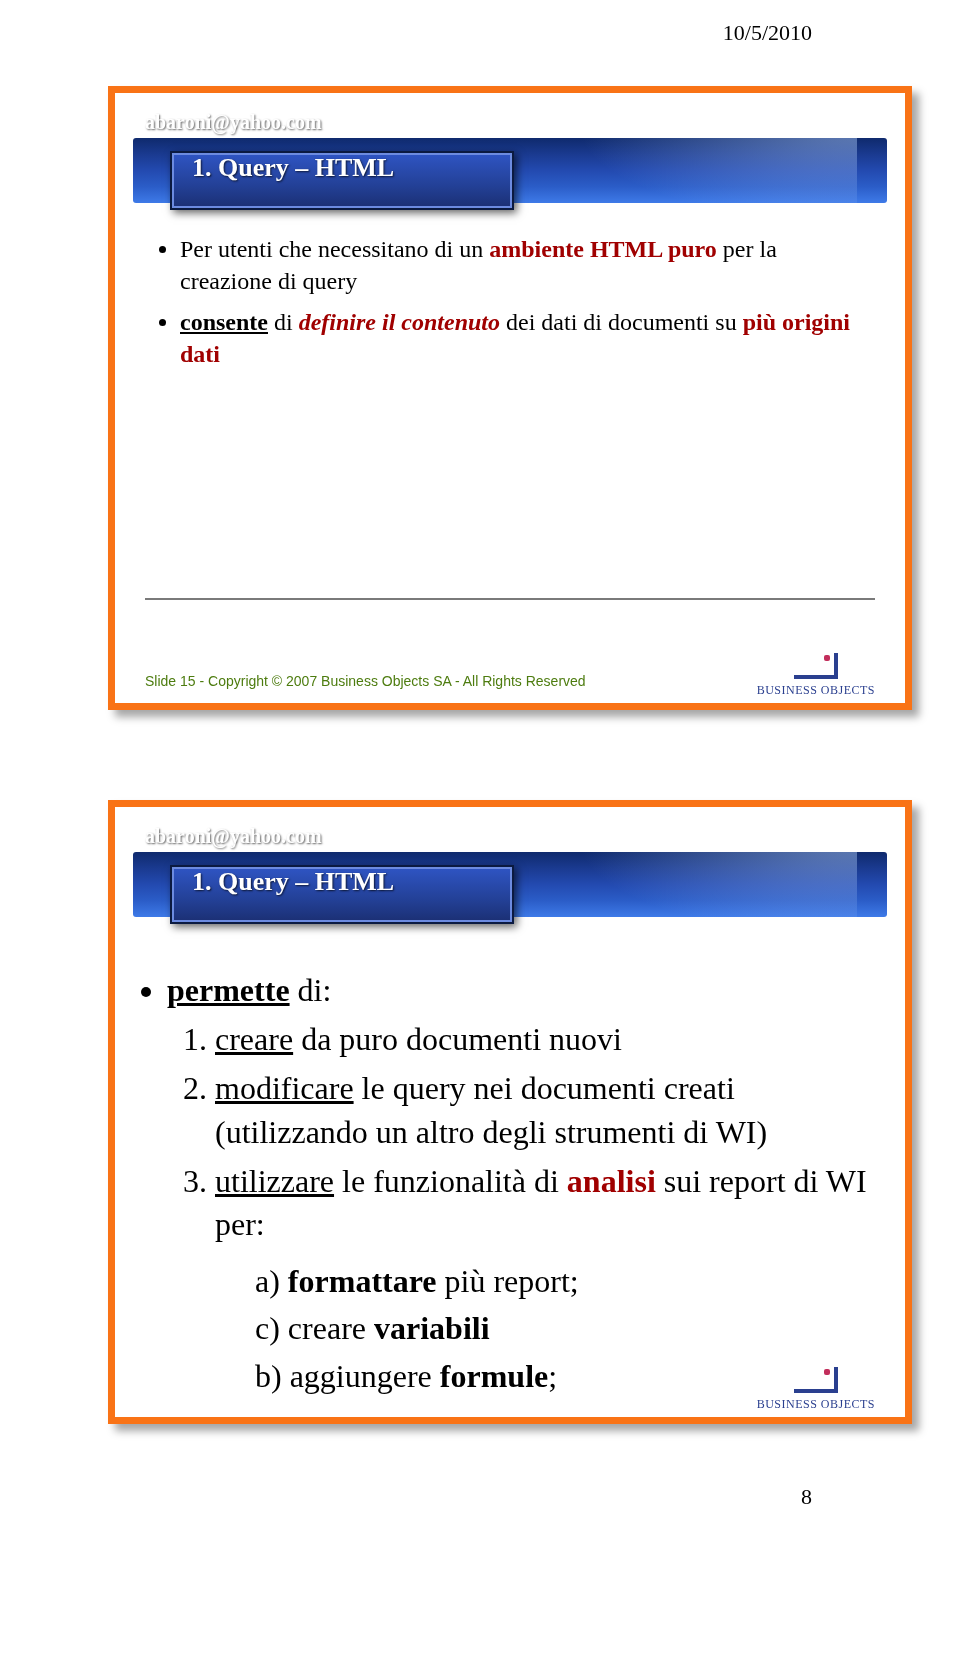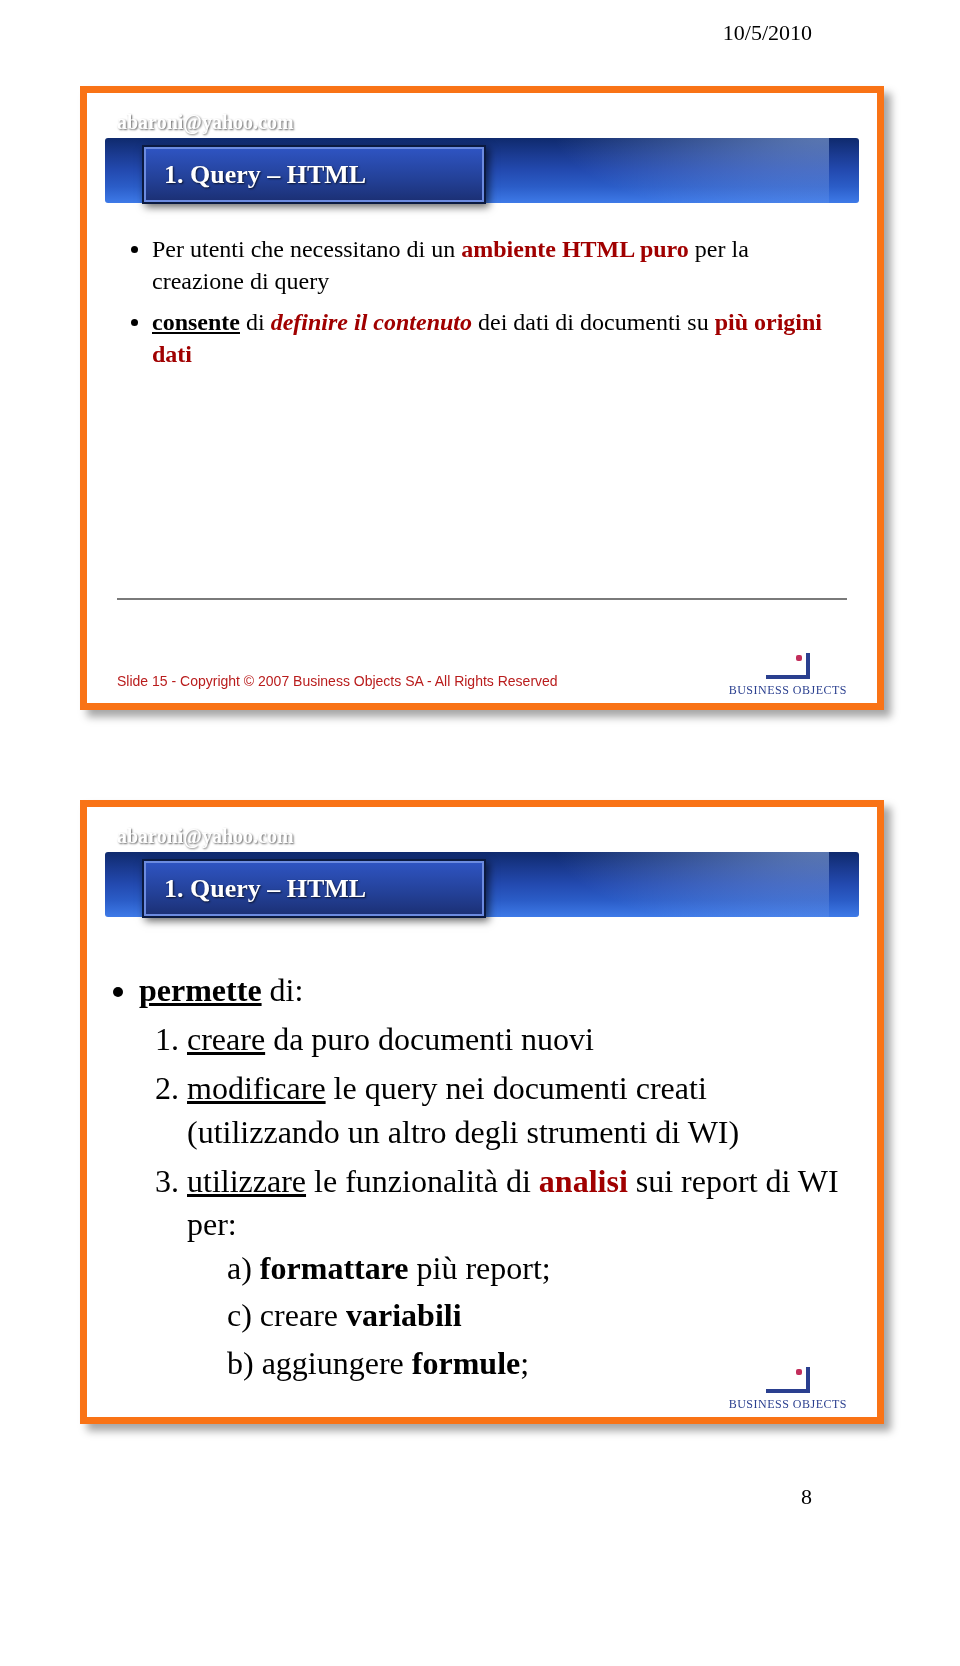--- a/index.html
+++ b/index.html
@@ -4,21 +4,21 @@
 <style>
   body {
     margin: 0;
     padding: 0;
     background: #fff;
     font-family: "Times New Roman", Times, serif;
     width: 960px;
   }
   .page {
     width: 892px;
-    padding: 20px 80px 40px 80px;
+    padding: 20px 80px 40px 108px;
     box-sizing: border-box;
     position: relative;
   }
   .date-header {
     text-align: right;
     font-size: 22px;
     margin-bottom: 40px;
   }
   .slide {
     width: 790px;
@@ -59,29 +59,29 @@
     left: 30px;
     color: #fff;
     font-weight: bold;
     font-size: 20px;
     font-family: "Times New Roman", serif;
     text-shadow: 1px 1px 2px rgba(0,0,0,.6);
     z-index: 5;
   }
   .title-box {
     position: absolute;
-    top: 52px;
+    top: 58px;
     left: 55px;
     width: 320px;
     height: 55px;
     background: linear-gradient(to bottom, #2f55c4 0%, #234096 60%, #1b2f73 100%);
     border: 2px solid #0b1a40;
     box-shadow: 0 0 0 2px #6c8be0 inset, 3px 3px 8px rgba(0,0,0,.6);
     display: flex;
-    align-items: center;
+    align-items: flex-start;
     padding-left: 20px;
     z-index: 6;
   }
   .title-box-text {
     color: #fff;
     font-family: Georgia, "Times New Roman", serif;
     font-size: 26px;
     font-weight: bold;
     text-shadow: 1px 1px 2px rgba(0,0,0,.7);
   }
@@ -107,42 +107,42 @@
   .permette-ul { padding-left: 40px; }
   .nested-ol-primary {
     margin: 6px 0 0 12px;
     padding-left: 36px;
   }
   .nested-ol-primary > li {
     margin-bottom: 6px;
   }
   .nested-alpha {
     list-style: none;
-    margin: 1px 0 0 0;
+    margin: 14px 0 0 0;
     padding-left: 40px;
   }
   .nested-alpha li { margin-bottom: 4px; }
   .bold-red { color: #a00000; font-weight: bold; }
   .underline { text-decoration: underline; }
   .bold-black { font-weight: bold; }
   .hr-line {
     position: absolute;
     left: 30px;
     right: 30px;
     top: 505px;
     height: 2px;
     background: #7a7a7a;
   }
   .footer {
     position: absolute;
     left: 30px;
     bottom: 14px;
     font-family: Arial, sans-serif;
     font-size: 14px;
-    color: #b91c1c;
+    color: #4d7c0f;
   }
   .footer-logo {
     position: absolute;
     right: 30px;
     bottom: 5px;
     text-align: center;
   }
   .footer-logo .dotarea {
     width: 40px;
     height: 22px;

